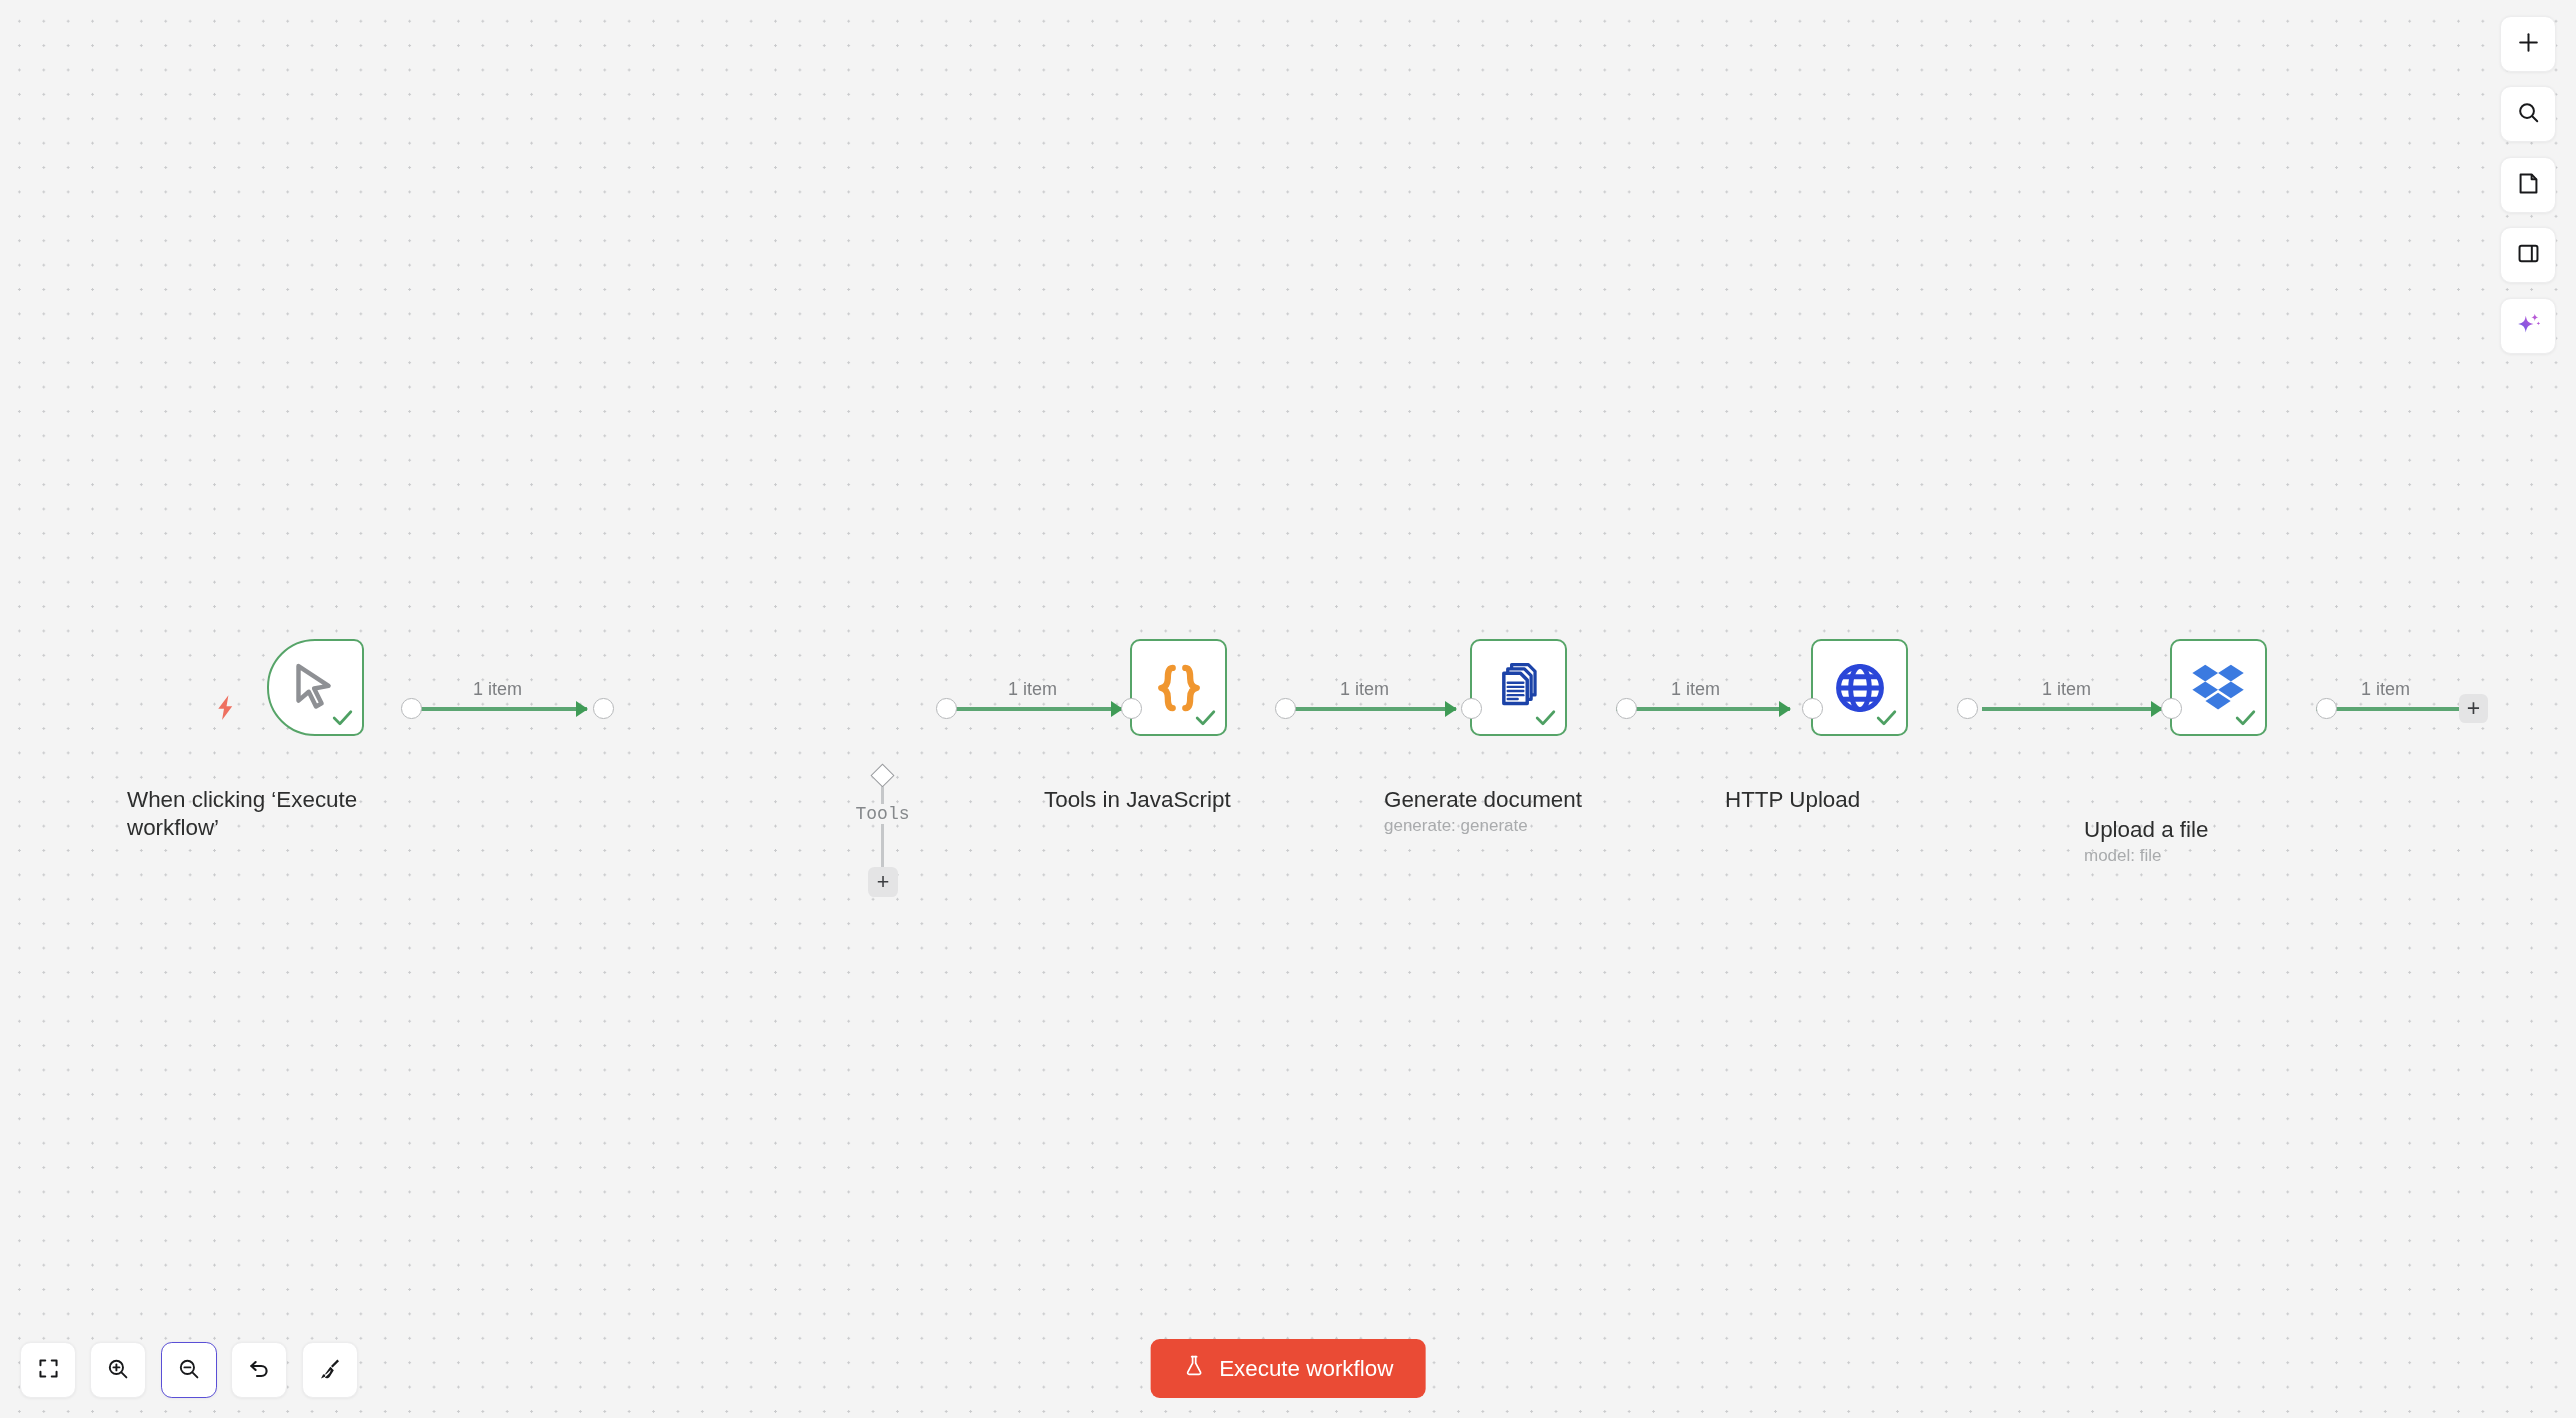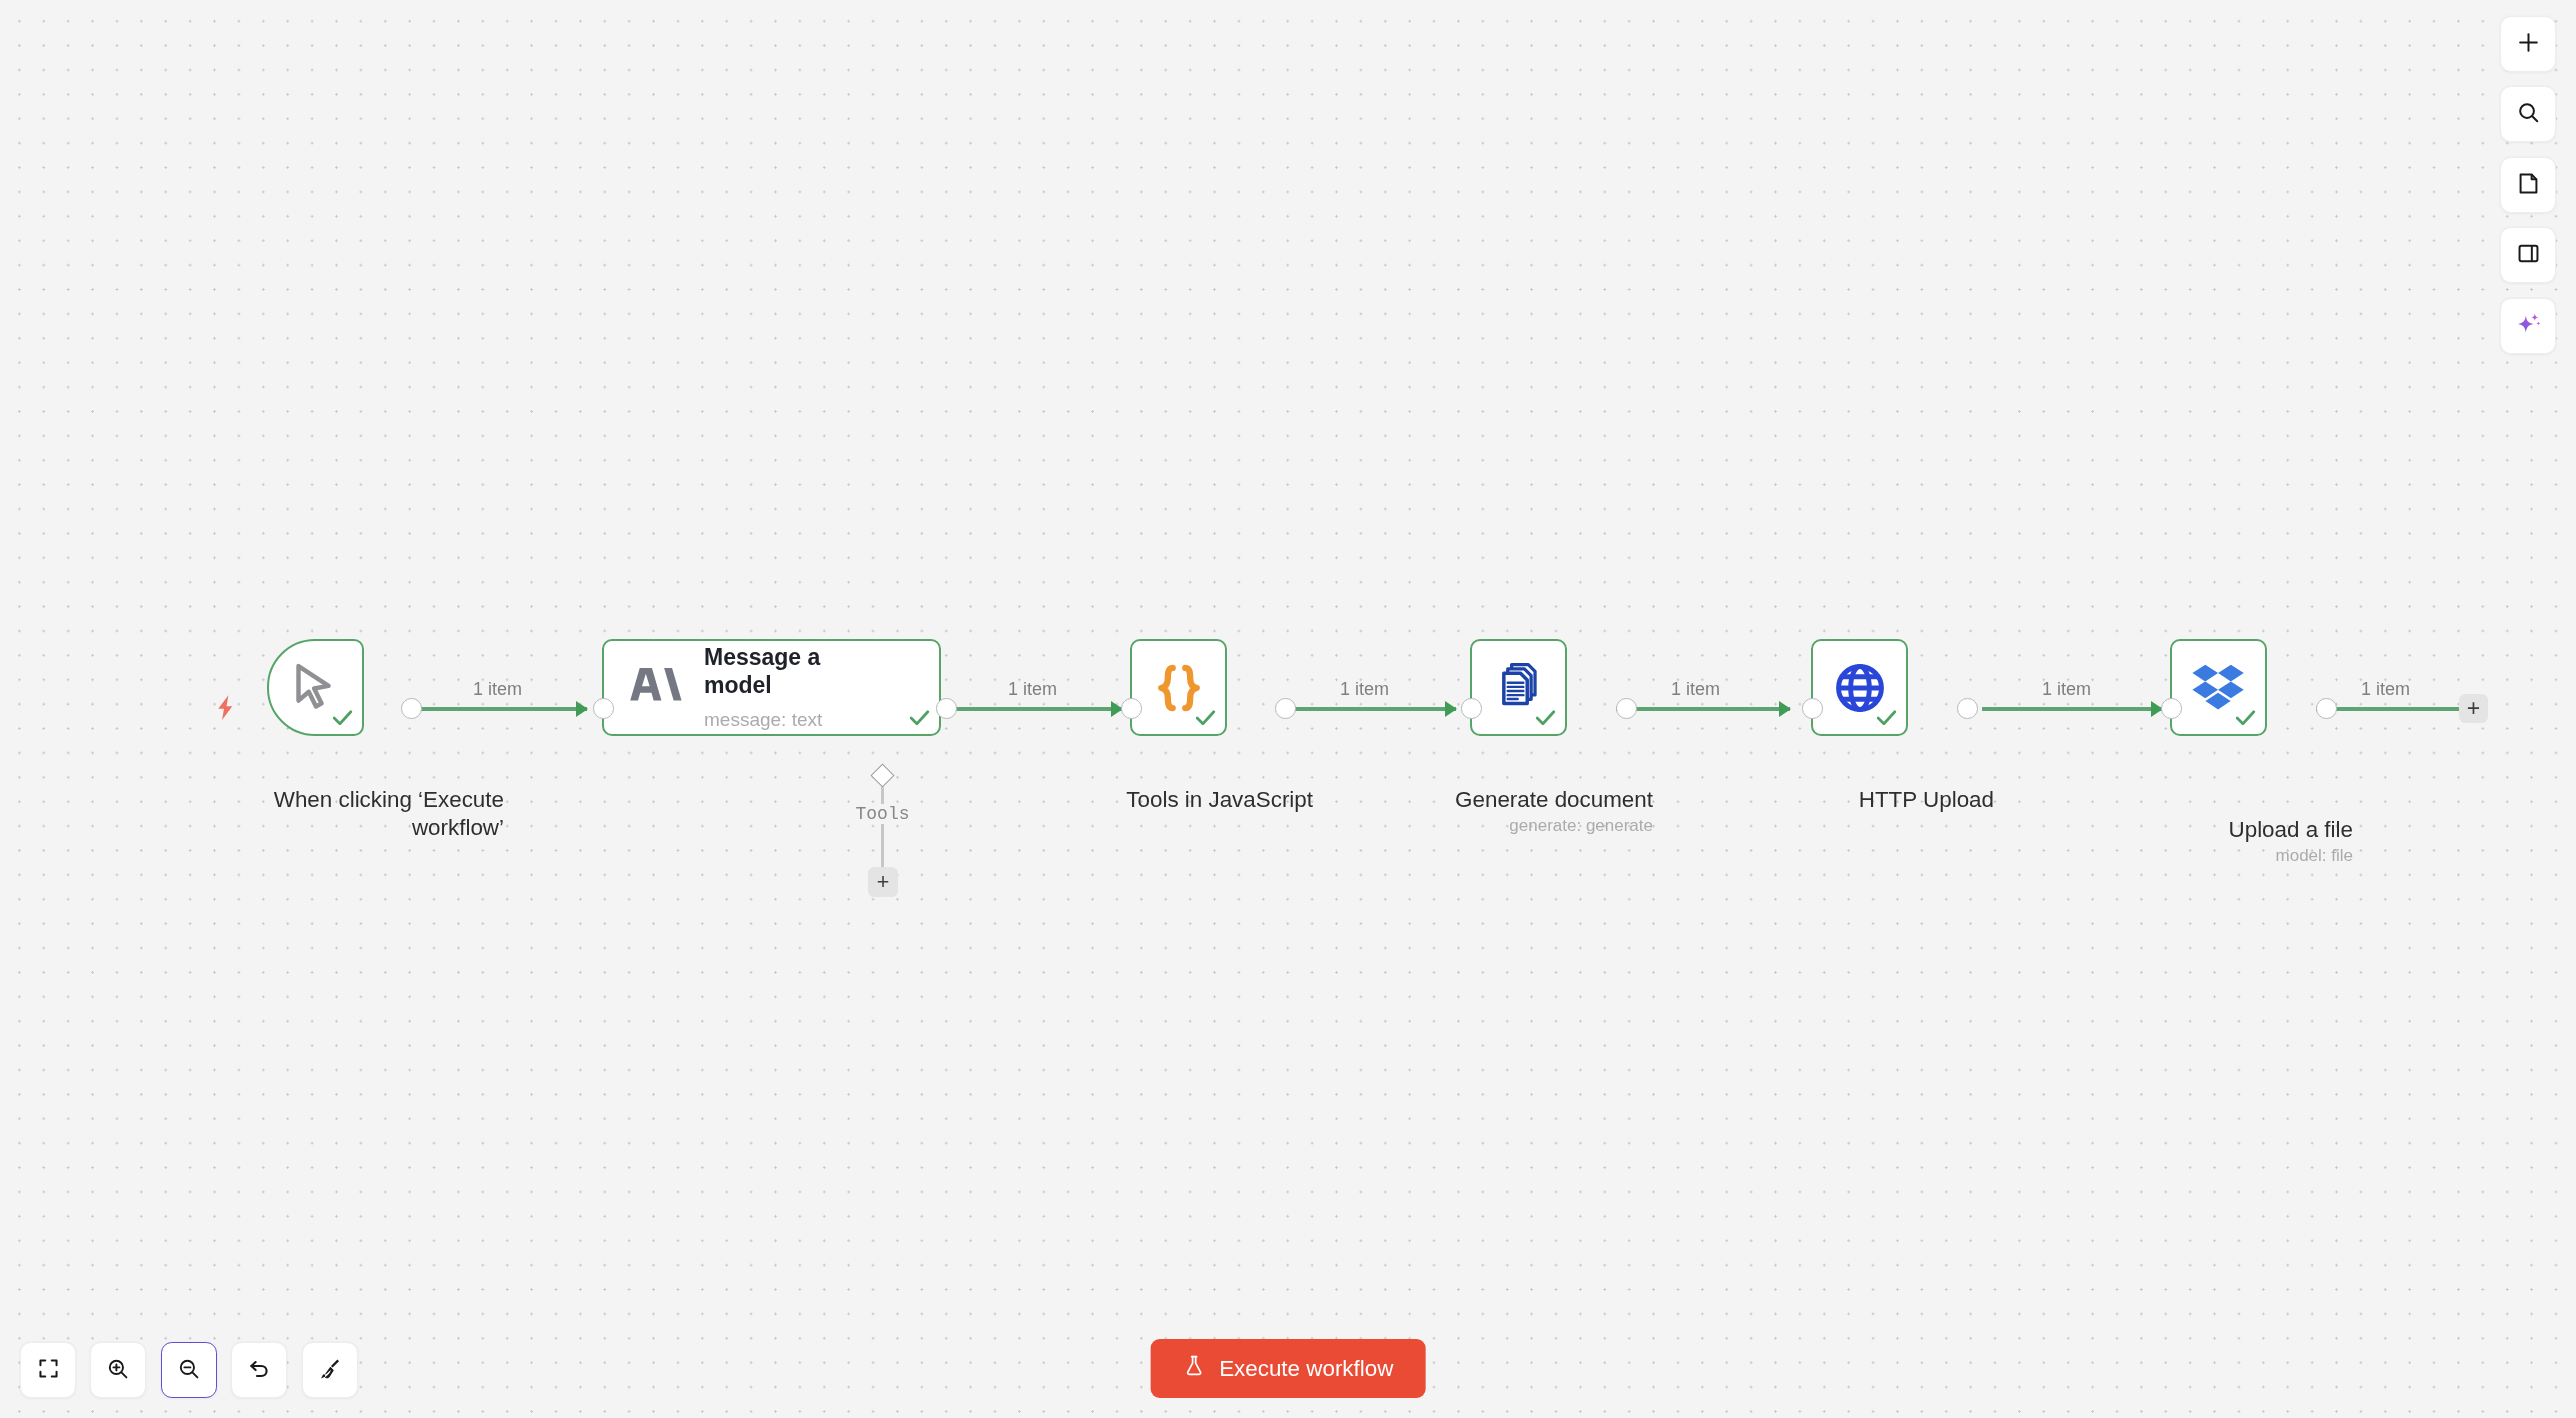--- a/index.html
+++ b/index.html
@@ -57,21 +57,21 @@
   .node-check {
     position: absolute;
     right: 7.2px; bottom: 3.6px;
     width: 25px; height: 25px;
     pointer-events: none;
   }
 
   
   .node-caption {
     position: absolute;
-    text-align: right;
+    text-align: left;
     z-index: 4;
   }
   .node-title {
     font-size: 22.4px;
     color: #2d2e2e;
     line-height: 1.24;
     white-space: pre-line;
   }
   .node-subtitle {
     font-size: 17px;
@@ -267,35 +267,20 @@
     <svg class="node-check" viewBox="0 0 24 24" fill="none" stroke="#4ea063" stroke-width="2.6" stroke-linecap="round" stroke-linejoin="round">
       <path d="M4 12.5 L9.5 18 L20 6.5"></path>
     </svg>
   </div>
   <div class="endpoint" style="left:401px; top:698px;"></div>
   <div class="node-caption" style="left:127px; top:786px; width:377px;">
     <div class="node-title">When clicking ‘Execute
 workflow’</div>
   </div>
 
-  <div class="node wide" style="left:602px; top:639px;">
-    <div class="node-icon">
-      <svg width="52" height="41" viewBox="0 0 46 36">
-        <path d="M8.6 0.8 L0.2 29.5 L7.1 29.5 L9.0 22.6 L19.0 22.6 L20.9 29.5 L27.8 29.5 L19.4 0.8 Z M10.6 16.9 L14.0 5.8 L17.4 16.9 Z" fill="#757783"></path>
-        <path d="M30.2 0.8 L38.6 29.5 L45.6 29.5 L37.2 0.8 Z" fill="#757783"></path>
-      </svg>
-    </div>
-    <div class="wide-text">
-      <div class="wide-title">Message a model</div>
-      <div class="wide-sub">message: text</div>
-    </div>
-    <svg class="node-check" viewBox="0 0 24 24" fill="none" stroke="#4ea063" stroke-width="2.6" stroke-linecap="round" stroke-linejoin="round">
-      <path d="M4 12.5 L9.5 18 L20 6.5"></path>
-    </svg>
-  </div>
   <div class="endpoint" style="left:593px; top:698px;"></div>
   <div class="endpoint" style="left:936px; top:698px;"></div>
 
   <div class="tool-line" style="left:881px; top:774px; height:99px;"></div>
   <div class="diamond" style="left:874px; top:767px;"></div>
   <div class="tool-label" style="left:851px; top:804px;font-family:Liberation Mono, monospace;">Tools</div>
   <div class="plus-btn" style="left:868px; top:867px; width:30px; height:30px; font-size:21.5px;">+</div>
 
   <div class="node square" style="left:1130px; top:639px;">
     <div class="node-icon">

